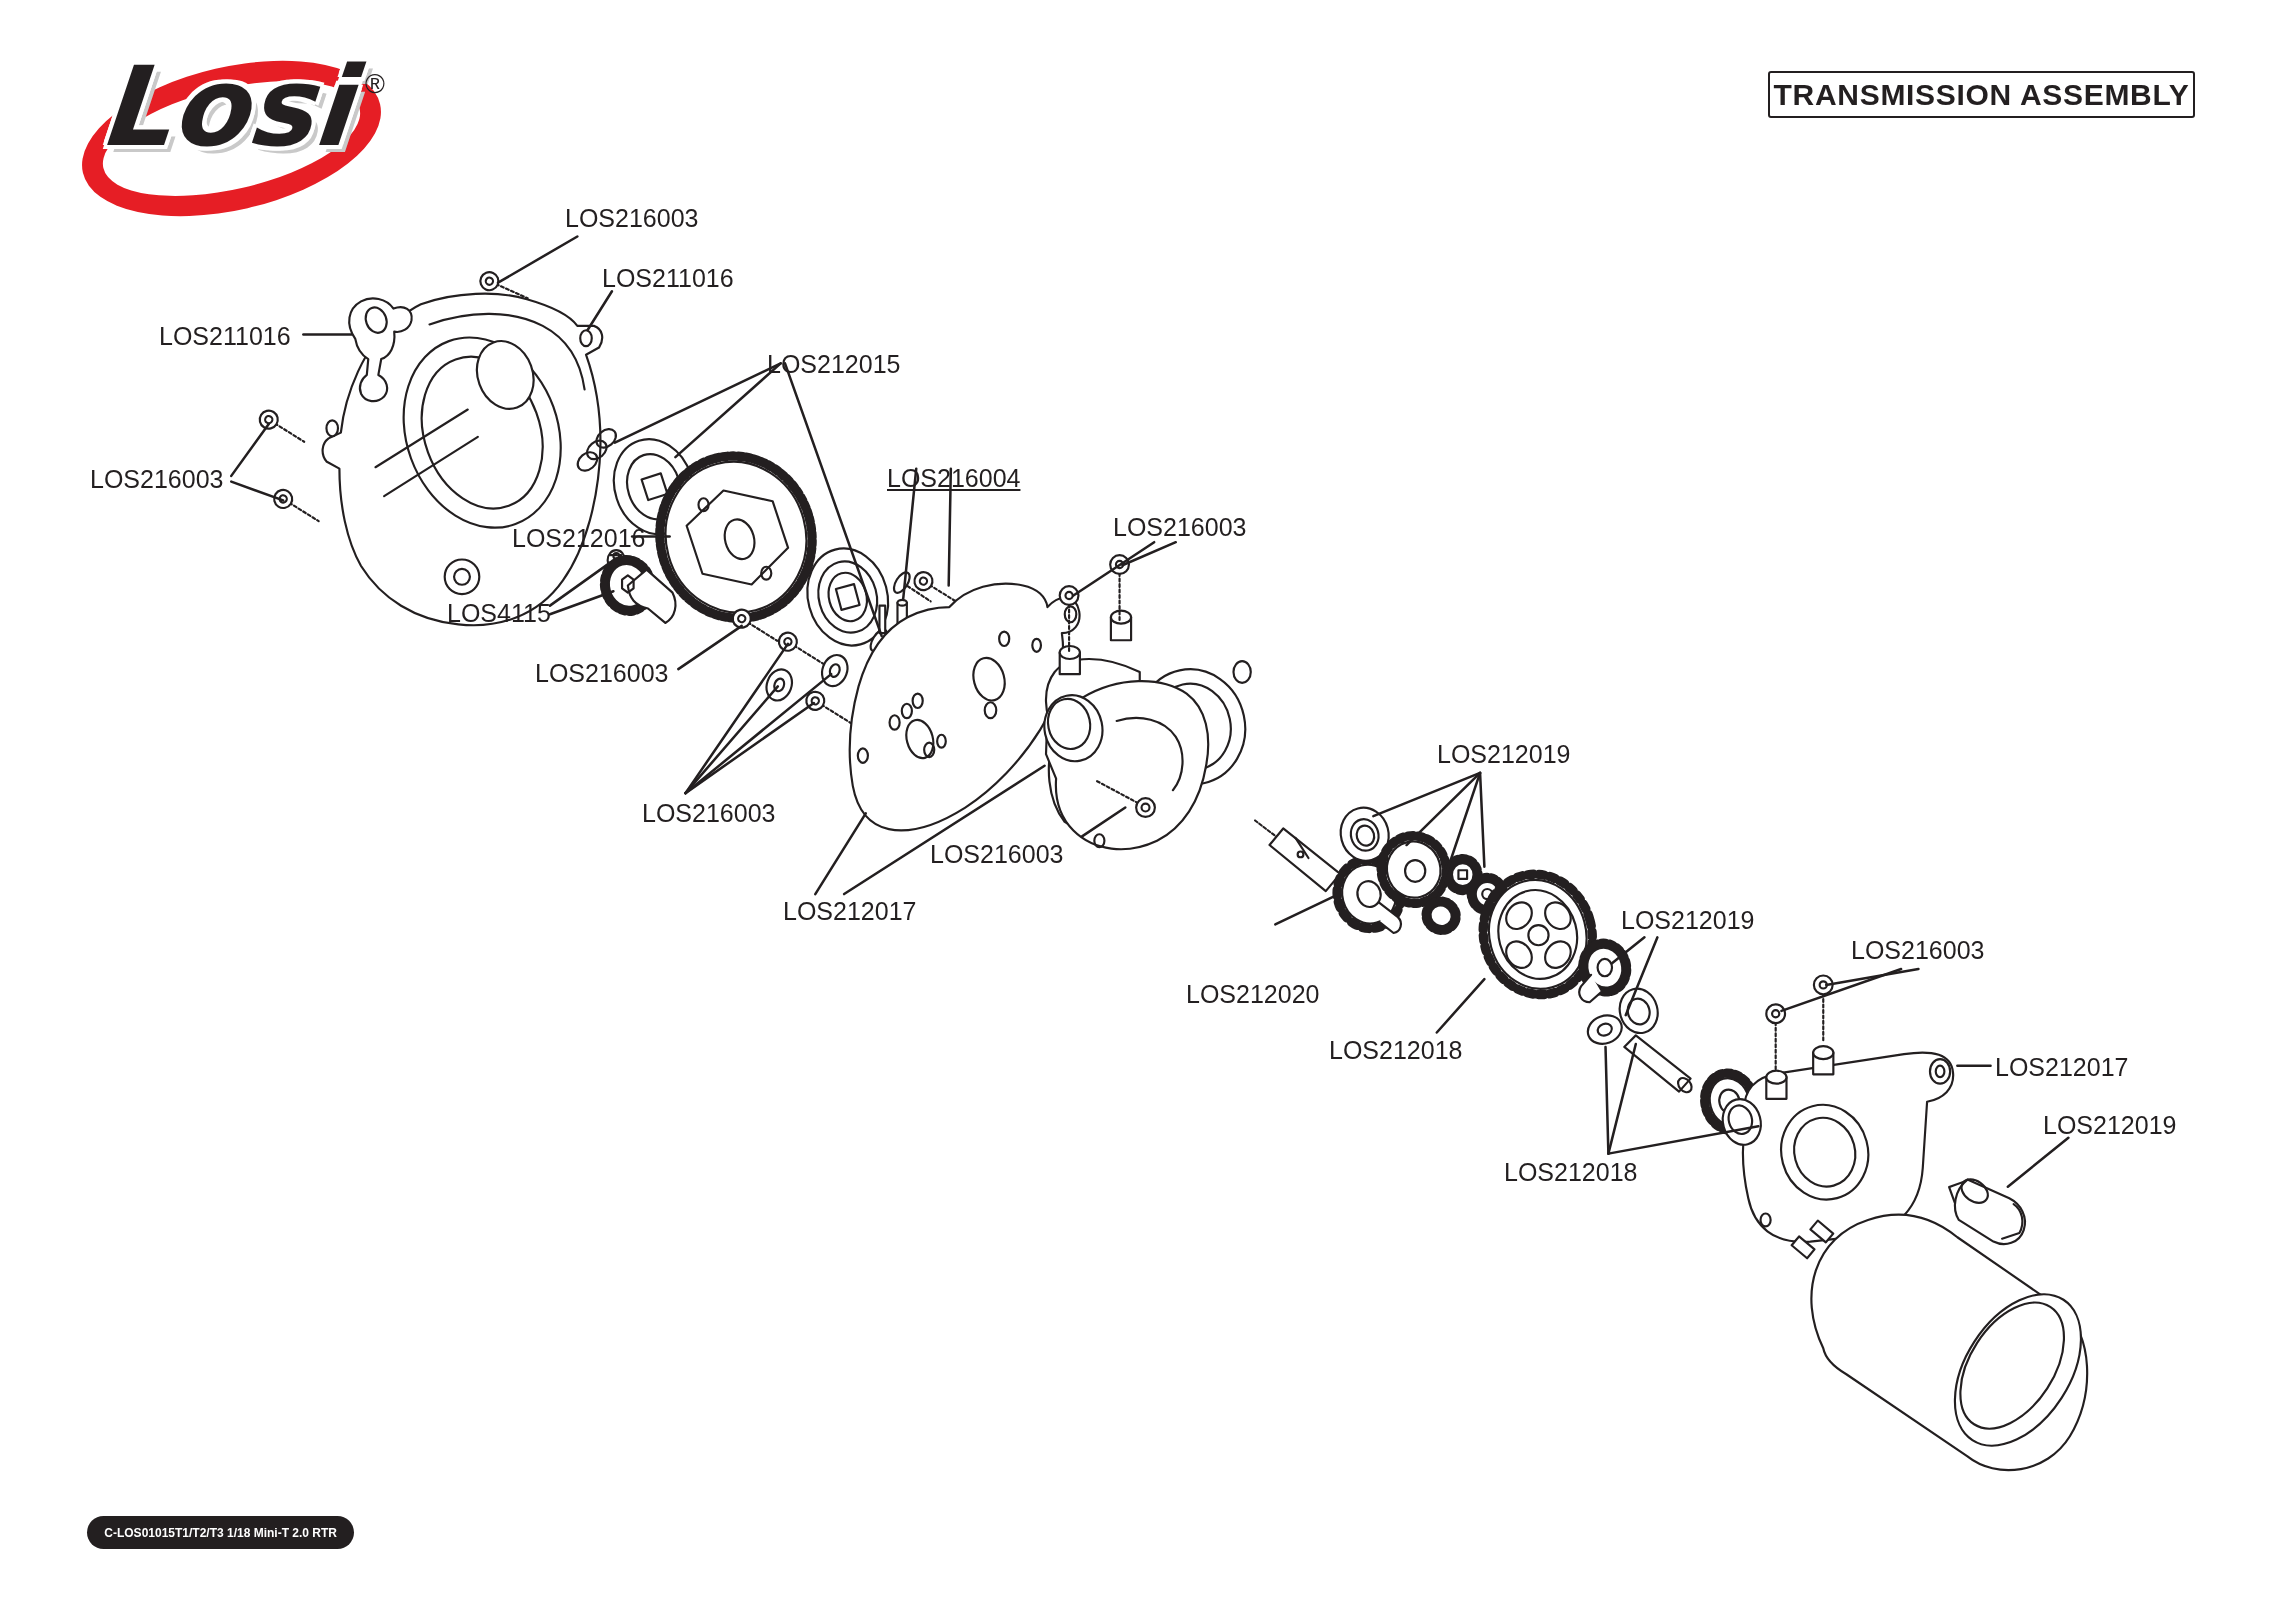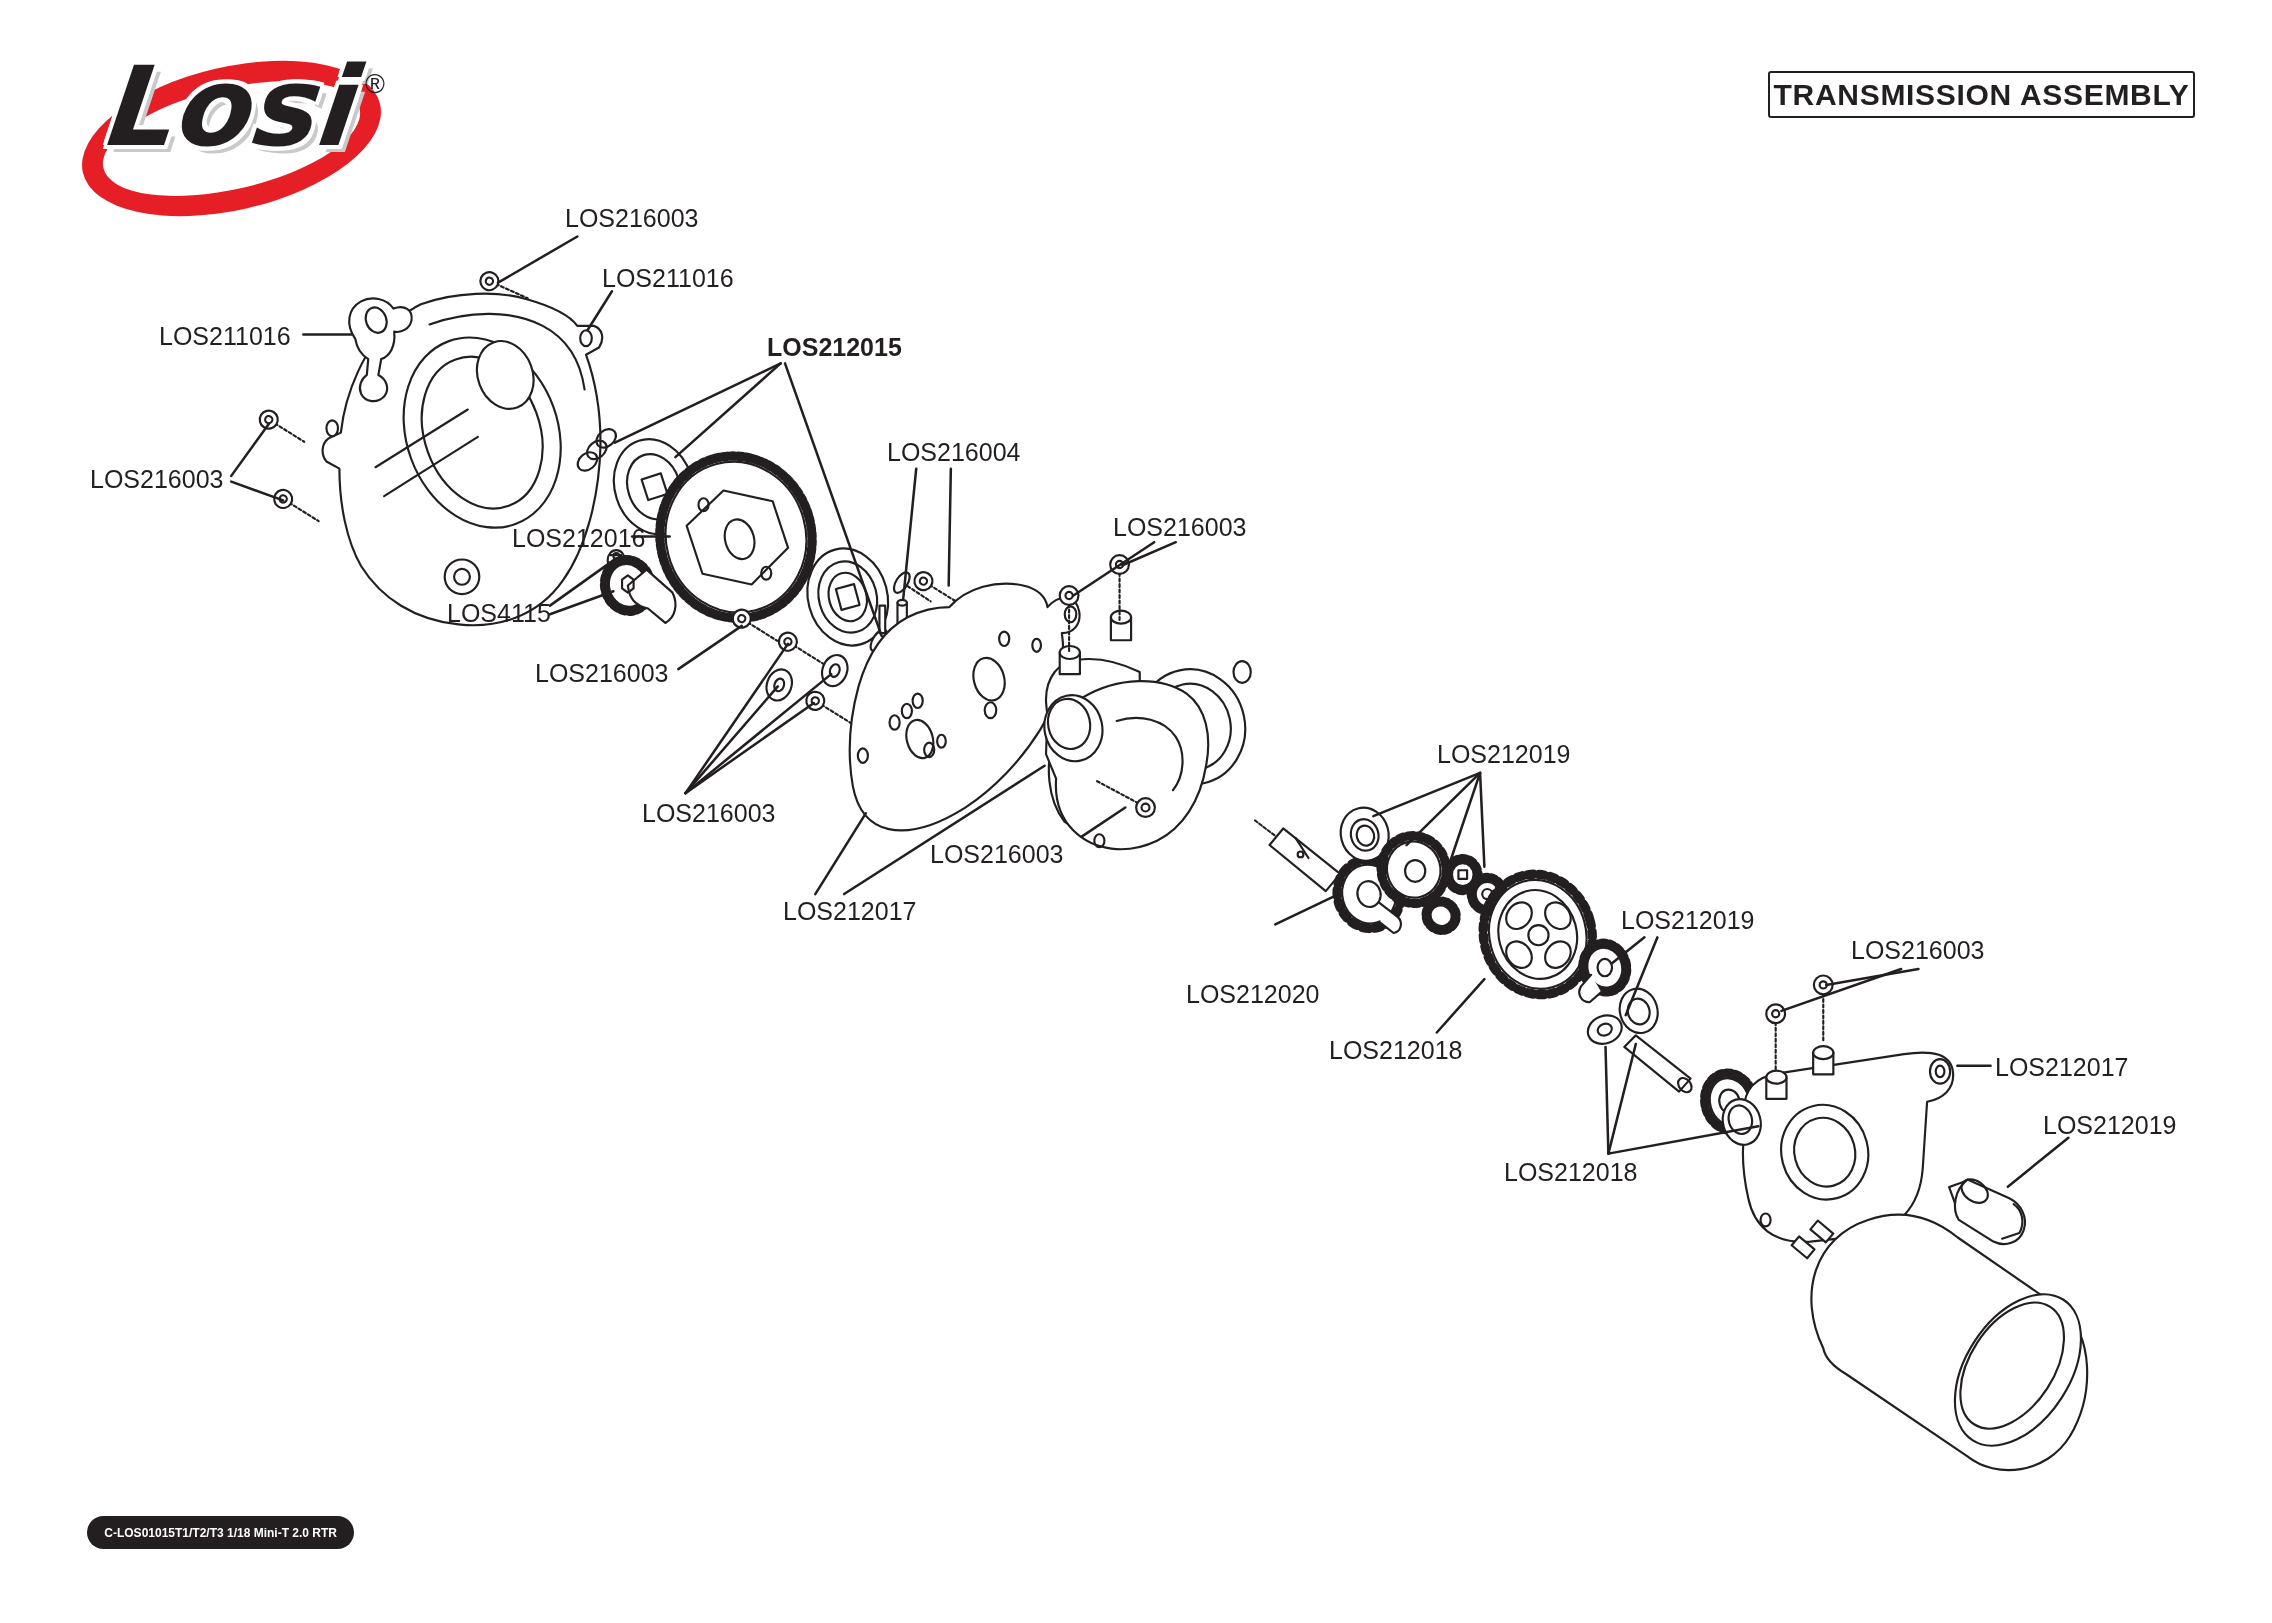--- a/index.html
+++ b/index.html
@@ -357,23 +357,23 @@
 </div>
 
 <div class="title-box">
   <span>TRANSMISSION ASSEMBLY</span>
 </div>
 
 <div id="labels">
     <div class="plabel" style="left: 565px; top: 204px;">LOS216003</div>
     <div class="plabel" style="left: 602px; top: 264px;">LOS211016</div>
     <div class="plabel" style="left: 159px; top: 322px;">LOS211016</div>
-    <div class="plabel" style="left: 767px; top: 333px; font-weight: bold;">LOS212015</div>
+    <div class="plabel" style="left: 767px; top: 350px;">LOS212015</div>
     <div class="plabel" style="left: 90px; top: 465px;">LOS216003</div>
-    <div class="plabel" style="left: 887px; top: 438px;">LOS216004</div>
+    <div class="plabel" style="left: 887px; top: 464px; text-decoration: underline;">LOS216004</div>
     <div class="plabel" style="left: 512px; top: 524px;">LOS212016</div>
     <div class="plabel" style="left: 1113px; top: 513px;">LOS216003</div>
     <div class="plabel" style="left: 447px; top: 599px;">LOS4115</div>
     <div class="plabel" style="left: 535px; top: 659px;">LOS216003</div>
     <div class="plabel" style="left: 642px; top: 799px;">LOS216003</div>
     <div class="plabel" style="left: 930px; top: 840px;">LOS216003</div>
     <div class="plabel" style="left: 783px; top: 897px;">LOS212017</div>
     <div class="plabel" style="left: 1437px; top: 740px;">LOS212019</div>
     <div class="plabel" style="left: 1186px; top: 980px;">LOS212020</div>
     <div class="plabel" style="left: 1621px; top: 906px;">LOS212019</div>

